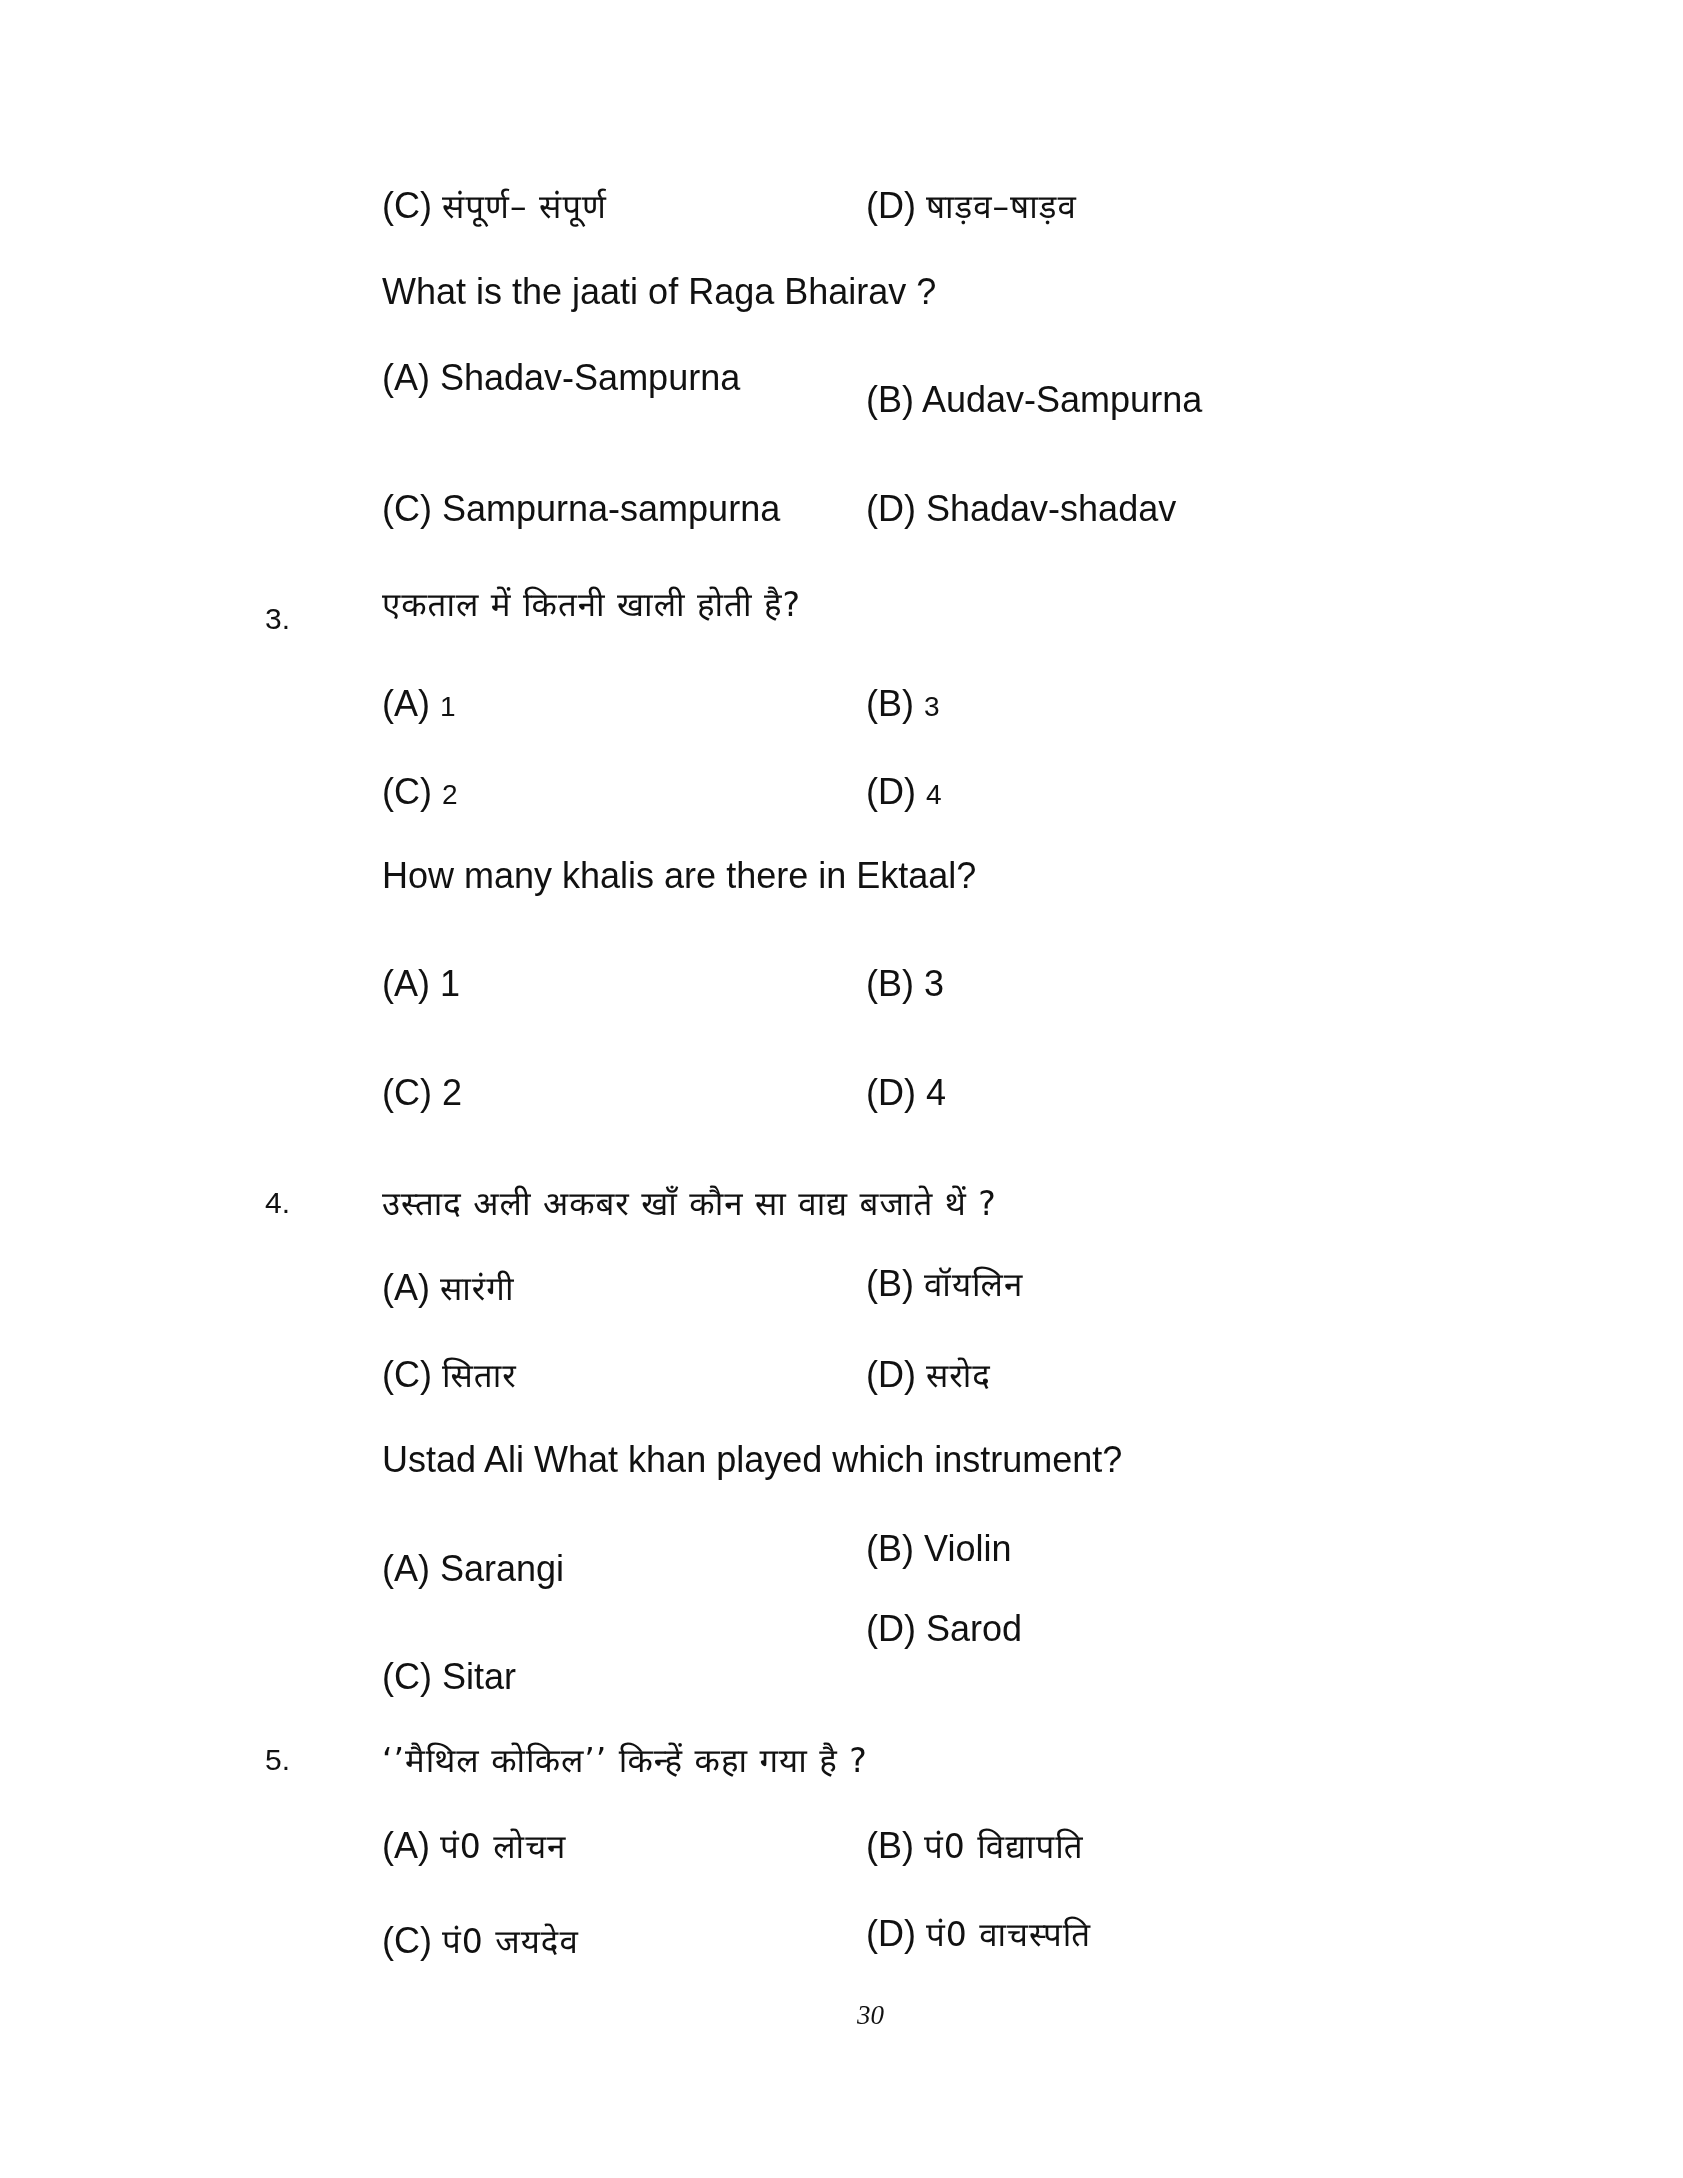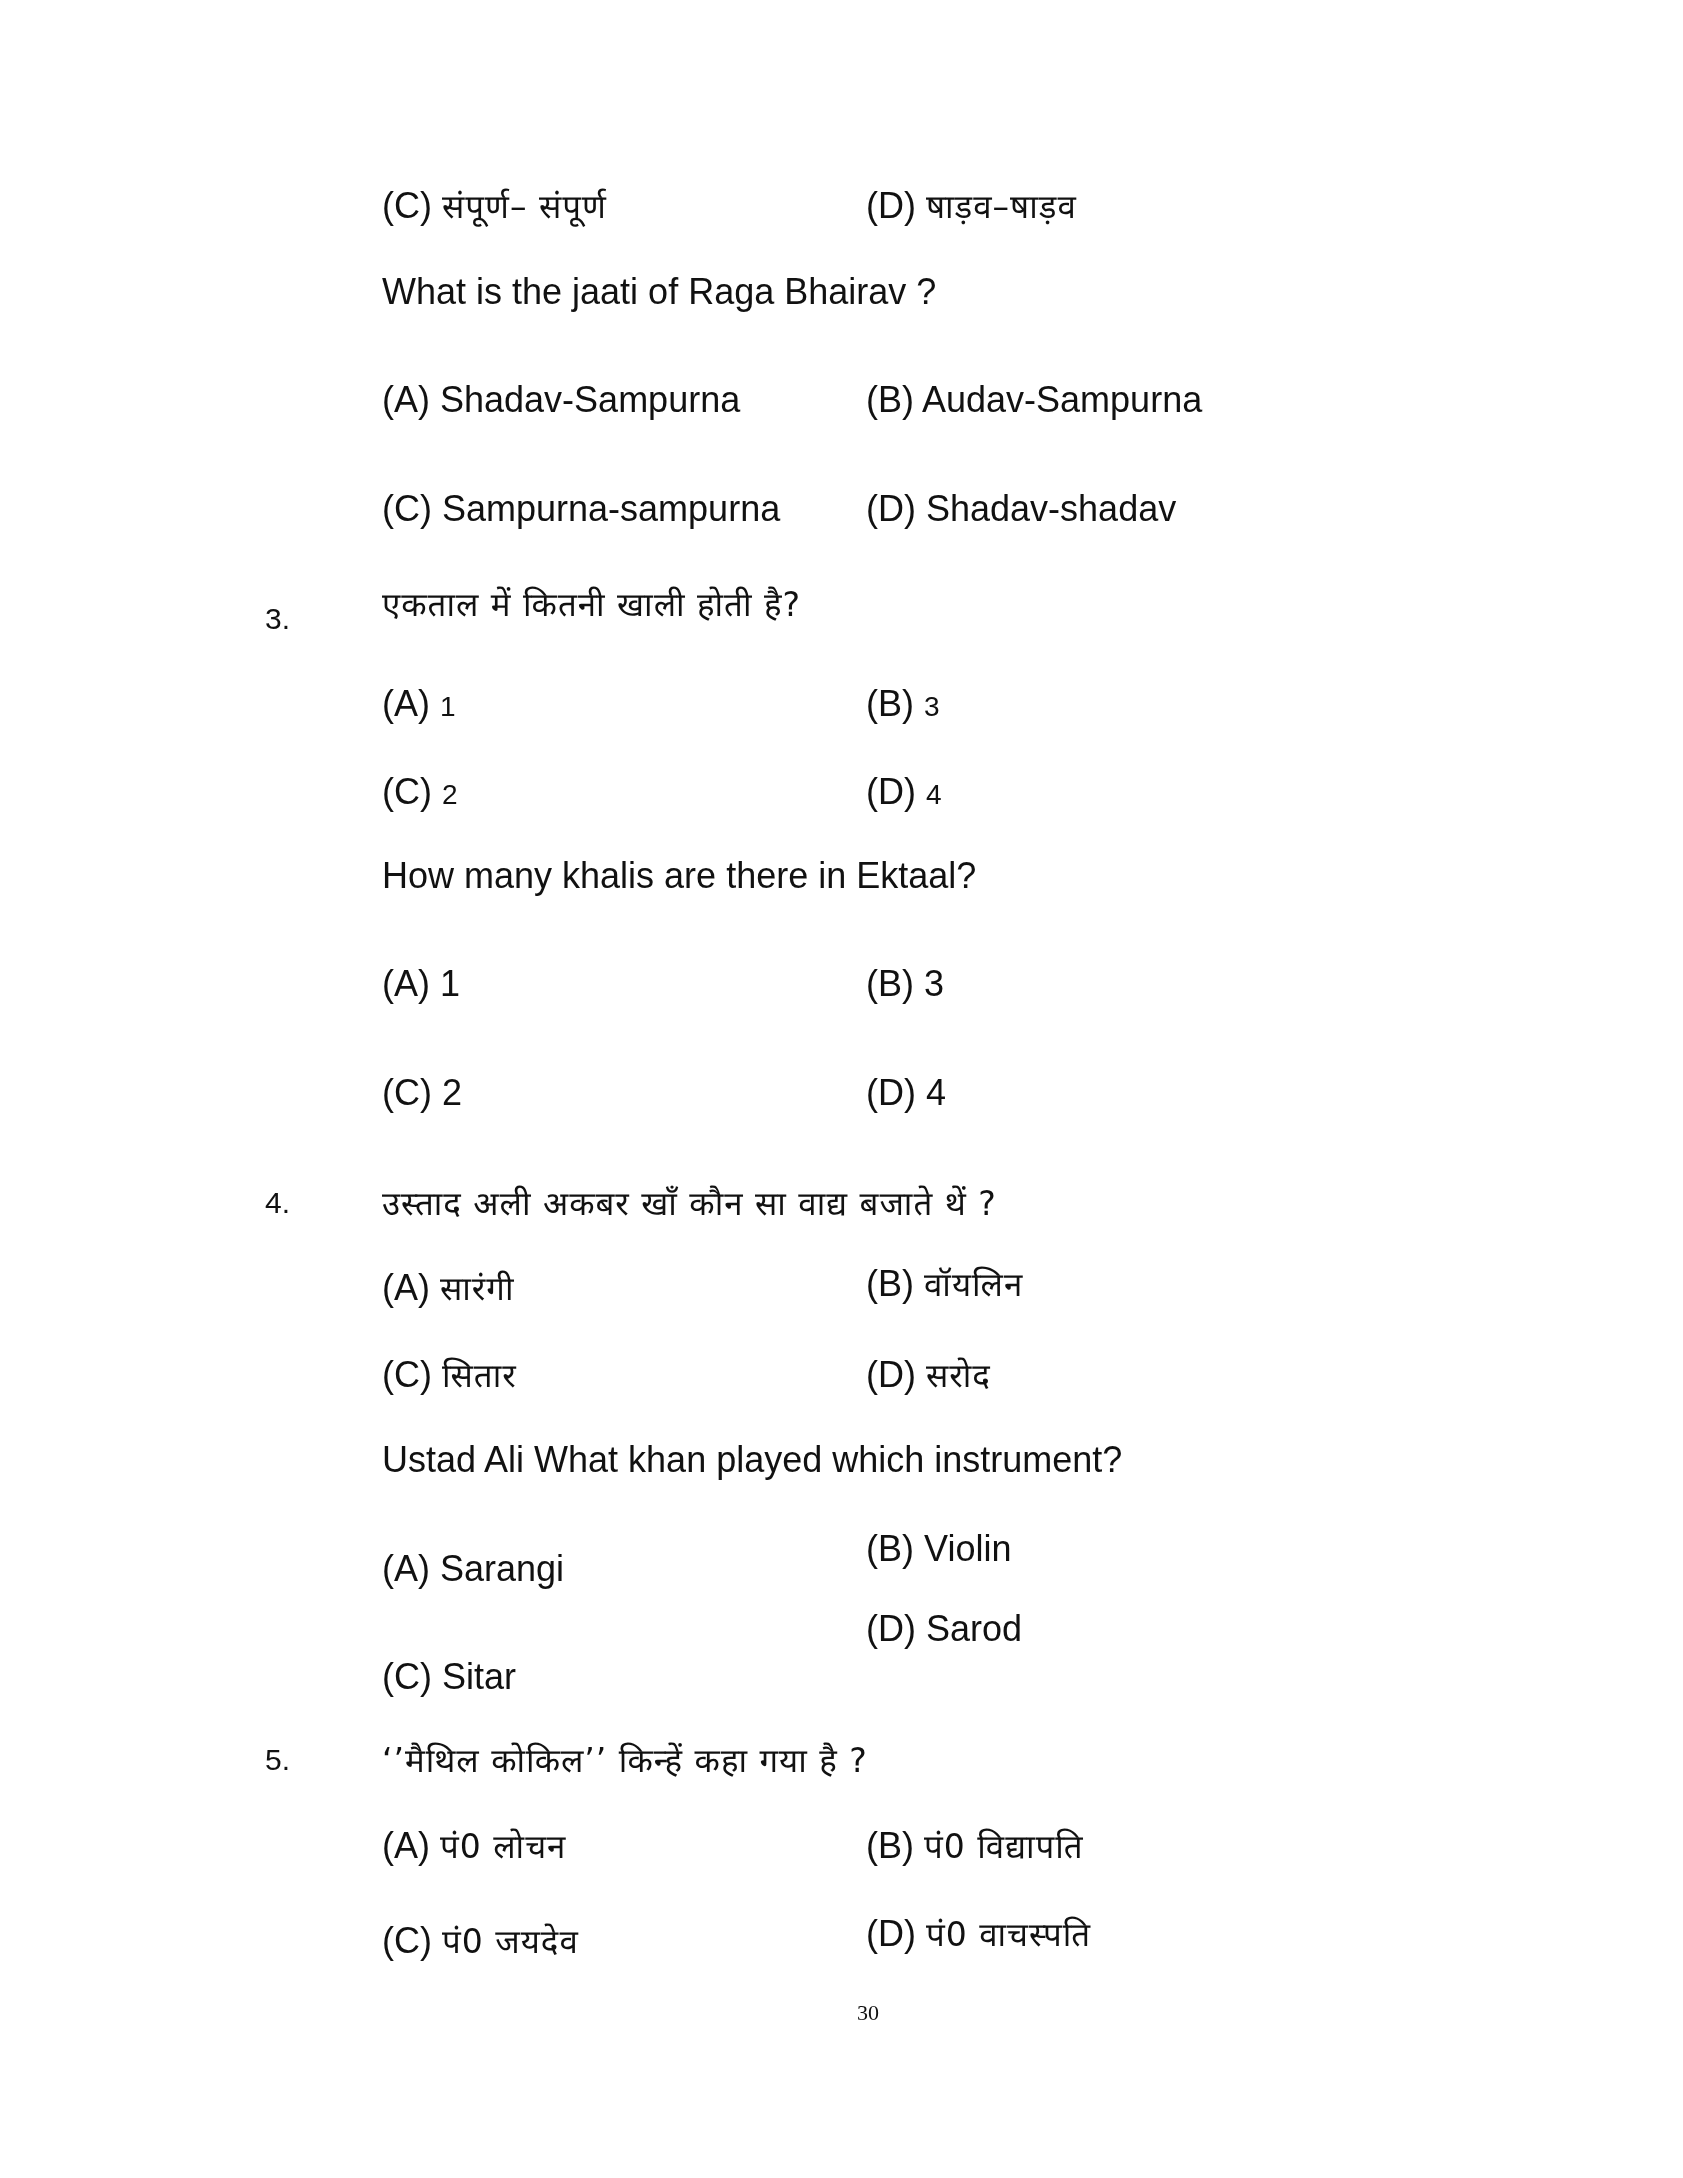--- a/index.html
+++ b/index.html
@@ -2,39 +2,39 @@
 <html><head>
 <meta charset="utf-8">
 <style>
   html, body { margin: 0; padding: 0; background: #ffffff; }
   body { width: 1683px; height: 2178px; position: relative; overflow: hidden;
          font-family: "Liberation Sans", "DejaVu Sans", sans-serif; color: #111111; }
   .line { position: absolute; white-space: nowrap; font-size: 36px; line-height: 1; transform: translateY(-50%); text-align: right; }
   .hi { font-family: "DejaVu Sans", sans-serif; font-size: 33px; letter-spacing: 1px; }
   .num { position: absolute; font-size: 30px; transform: translateY(-50%); left: 265px; }
   .small { font-size: 28px; }
-  .pagenum { position: absolute; left: 857px; top: 2000px; font-size: 22px; font-family: "Liberation Serif", serif; }
+  .pagenum { position: absolute; left: 857px; top: 2000px; font-size: 27px; font-family: "Liberation Serif", serif; font-style: italic; }
   .col-left { left: 382px; }
   .col-right { left: 866px; }
   .lbl { font-family: "Liberation Sans", sans-serif; font-size: 36px; }
 </style>
 </head>
 <body>
 
 <div class="line col-left" style="top:206px">
   <span class="lbl">(C)</span>
   <span class="hi">संपूर्ण– संपूर्ण</span>
 </div>
 <div class="line col-right" style="top:206px">
   <span class="lbl">(D)</span>
   <span class="hi">षाड़व–षाड़व</span>
 </div>
 
 <div class="line col-left" style="top:292px">What is the jaati of Raga Bhairav ?</div>
-<div class="line col-left" style="top:400px">
+<div class="line col-left" style="top:378px">
   <span>(A)</span>
   <span>Shadav-Sampurna</span>
 </div>
 <div class="line col-right" style="top:400px">
   <span>(B)</span>
   <span>Audav-Sampurna</span>
 </div>
 <div class="line col-left" style="top:509px">
   <span>(C)</span>
   <span>Sampurna-sampurna</span>

